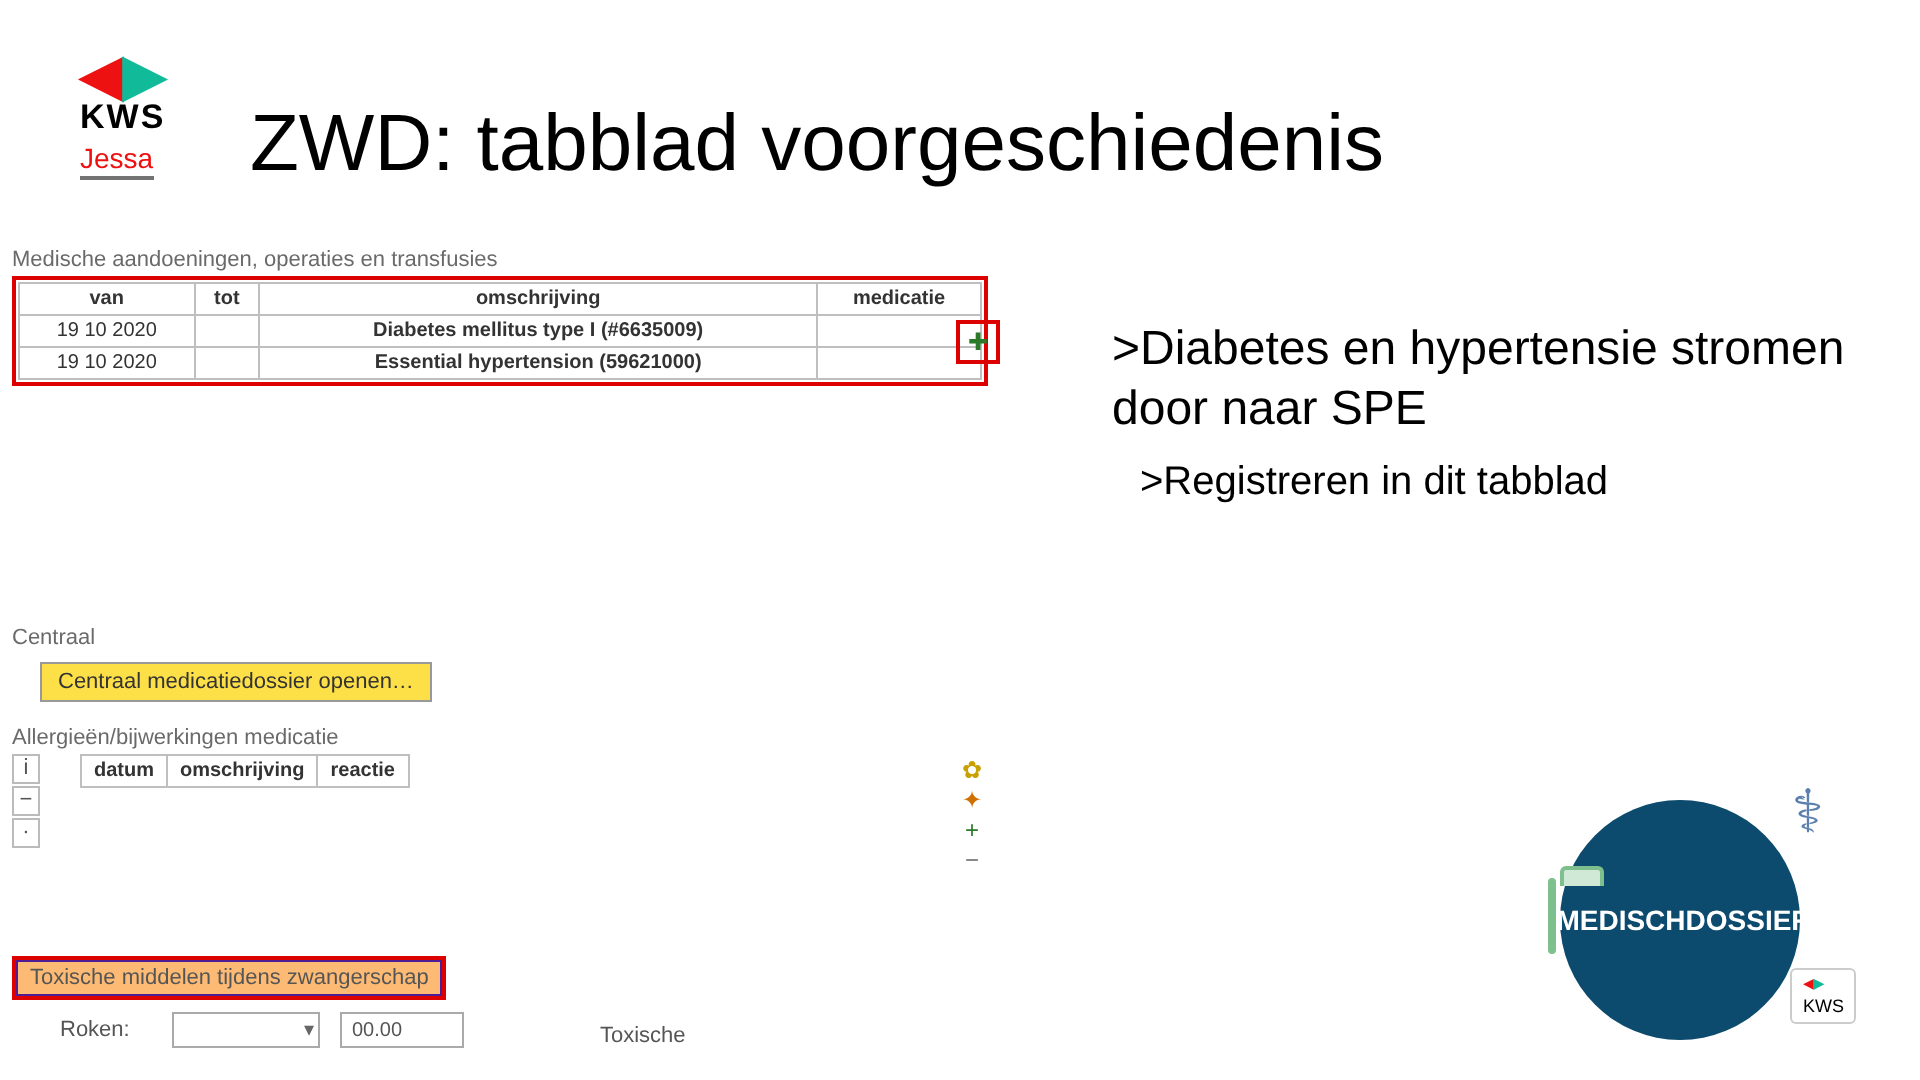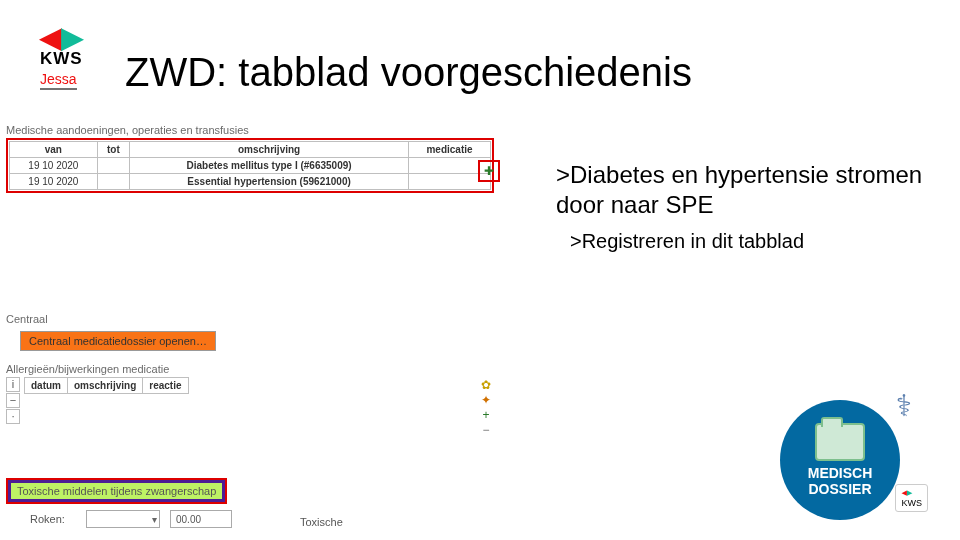--- a/index.html
+++ b/index.html
@@ -15,44 +15,44 @@
   .shot{position:absolute;left:0;top:120px;width:500px;height:420px;font-size:11px;color:#333;background:#fff}
   .sect-label{color:#6a6a6a;font-size:11px;margin:4px 0 2px 6px}
   .snomed{color:#1166cc;font-size:11px;margin:2px 0 2px 8px}
   .redbox{border:2px solid #d00;padding:1px;margin:0 6px}
   .tbl{width:100%;border-collapse:collapse;font-size:10px}
   .tbl th,.tbl td{border:1px solid #bfbfbf;padding:2px 4px;text-align:center;white-space:nowrap}
   .tbl th{font-weight:700;background:#fff}
   .plusbox{position:absolute;right:0;top:40px;border:2px solid #d00;padding:2px;font-size:12px;color:#2a7a2a;width:14px;text-align:center;line-height:12px}
   .plusbox div{margin:1px 0}
   .sect-med{margin-top:120px}
-  .btn{display:inline-block;border:1px solid #999;background:#f97316;font-size:11px;padding:3px 8px;margin:4px 0 0 20px}
+  .btn{display:inline-block;border:1px solid #999;background:#fde047;font-size:11px;padding:3px 8px;margin:4px 0 0 20px}
   .sect-allerg{margin-top:12px}
   .allerg-row{display:flex;align-items:flex-start;margin:2px 6px}
   .allerg-ctrl{width:14px;font-size:11px;line-height:13px;color:#555}
   .allerg-ctrl div{border:1px solid #bbb;margin-bottom:1px;text-align:center}
-  .tbl2{border-collapse:collapse;font-size:10px;margin-left:4px}
+  .tbl2{border-collapse:collapse;font-size:10px;margin-left:20px}
   .tbl2 th{border:1px solid #bfbfbf;padding:2px 6px;font-weight:700}
   .allerg-icons{margin-left:auto;width:16px;font-size:12px;line-height:14px;text-align:center}
   .allerg-icons div{margin:1px 0}
   .sect-tox{margin-top:40px}
   .tox-title{border:2px solid #d00;display:inline-block;margin-left:6px}
-  .tox-title span{display:inline-block;border:3px solid #4c1d95;background:#bef264;font-size:11px;padding:2px 6px;color:#555}
+  .tox-title span{display:inline-block;border:1px solid #4c1d95;background:#fdba74;font-size:11px;padding:2px 6px;color:#555}
   .form-row{display:flex;align-items:center;margin:6px 0 6px 30px;font-size:11px;color:#555}
   .form-row label{width:56px}
   .sel{border:1px solid #aaa;background:#fff;width:70px;height:16px;display:inline-flex;align-items:center;justify-content:flex-end;font-size:10px;padding-right:2px;color:#666}
   .num{border:1px solid #aaa;width:50px;height:16px;display:inline-flex;align-items:center;padding:0 5px;font-size:10px;margin-left:10px}
   .opm{position:absolute;left:300px;font-size:11px;color:#555}
   
   .bullets{position:absolute;left:540px;top:160px;width:400px}
   .b1{font-size:24px;line-height:30px;margin:0 0 10px 16px}
   .b2{font-size:20px;margin:6px 0 0 30px}
   
   .badge{position:absolute;right:30px;bottom:20px;width:160px;height:130px}
-  .badge .circle{width:120px;height:120px;border-radius:60px;background:#0369a1;position:absolute;left:10px;top:10px;display:flex;flex-direction:column;align-items:center;justify-content:center;color:#fff;font-weight:700;font-size:14px;line-height:16px}
+  .badge .circle{width:120px;height:120px;border-radius:60px;background:#0c4a6e;position:absolute;left:10px;top:10px;display:flex;align-items:center;justify-content:center;color:#fff;font-weight:700;font-size:14px;line-height:16px}
   .badge .folder{width:46px;height:34px;background:#cfe9d6;border:2px solid #7dbf8d;border-radius:4px;margin-bottom:4px;position:relative}
   .badge .folder:before{content:"";position:absolute;left:4px;top:-8px;width:18px;height:8px;background:#cfe9d6;border:2px solid #7dbf8d;border-bottom:none;border-radius:3px 3px 0 0}
   .badge .staff{position:absolute;right:18px;top:-2px;font-size:30px;color:#5b7fae}
   .badge .tag{position:absolute;right:2px;bottom:8px;background:#fff;border:1px solid #ccc;border-radius:3px;font-size:9px;padding:3px 5px;line-height:10px;text-align:left}
 </style>
 </head>
 <body>
 
 <div class="slide">
 

